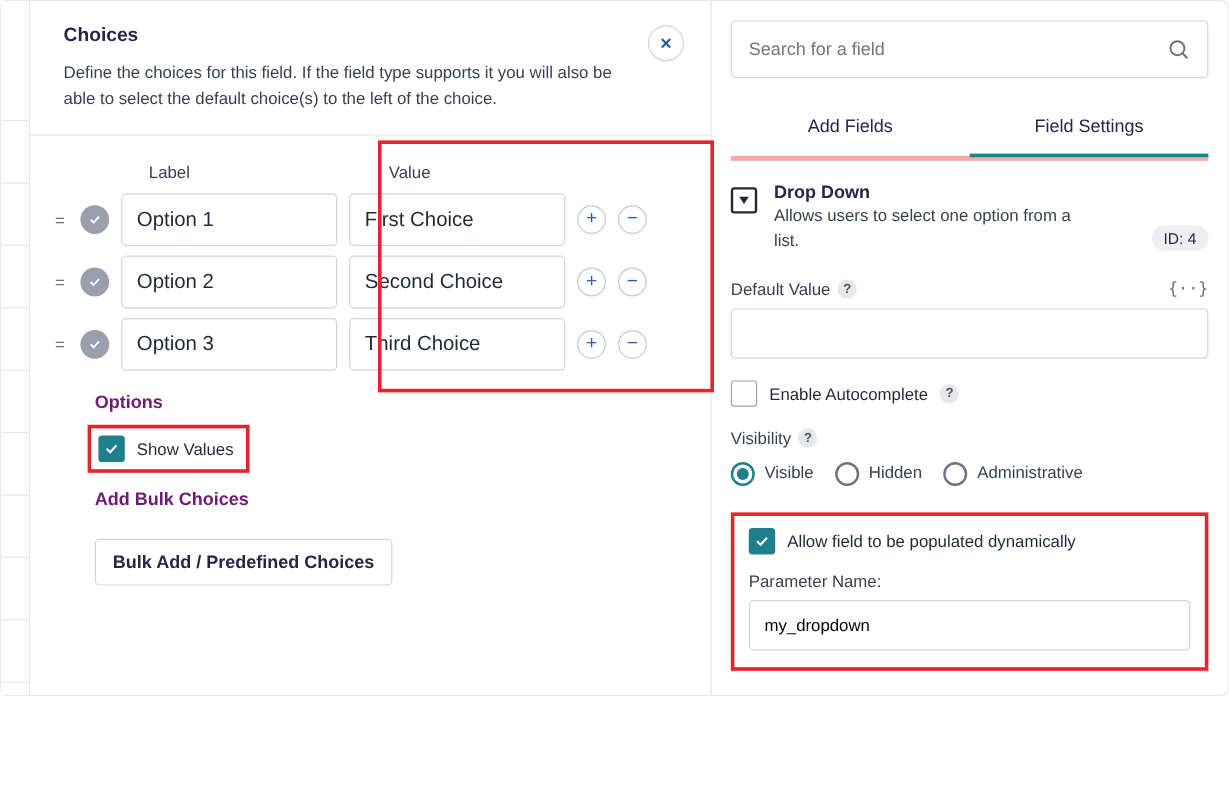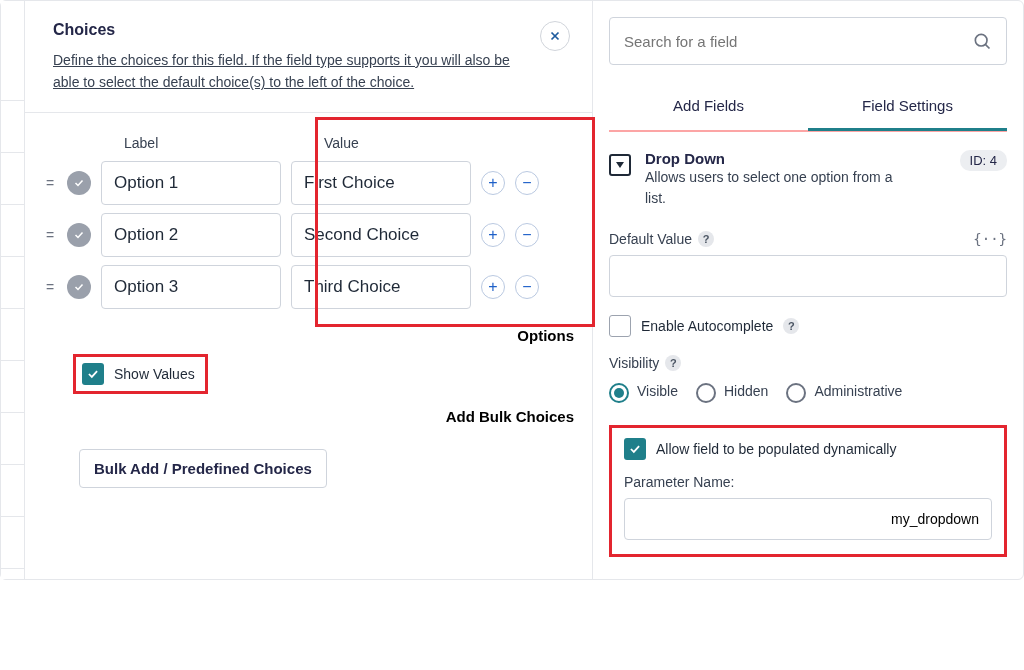--- a/index.html
+++ b/index.html
@@ -39,21 +39,21 @@
     flex-direction: column;
     min-width: 0;
   }
 
   .left-header {
     padding: 20px 28px 18px 28px;
     border-bottom: 1px solid #e5e7eb;
     position: relative;
   }
   .left-header h2 { font-size: 16px; font-weight: 600; color: #242748; margin-bottom: 10px; }
-  .left-header p  { font-size: 14px; color: #374151; line-height: 1.6; max-width: 460px; text-decoration: underline; }
+  .left-header p  { font-size: 14px; color: #374151; line-height: 1.6; max-width: 460px; }
   .close-x {
     position: absolute;
     right: 22px; top: 20px;
     width: 30px; height: 30px;
     border: 1px solid #d1d5db;
     border-radius: 50%;
     display: flex; align-items: center; justify-content: center;
     cursor: pointer;
     background: #fff;
   }
@@ -111,23 +111,22 @@
   }
 
   
   .value-box {
     position: absolute;
     border: 3px solid #e3252f;
     pointer-events: none;
   }
 
   .section-label {
-    font-size: 15px; font-weight: 600; color: #000000;
+    font-size: 15px; font-weight: 600; color: #701a75;
     margin: 14px 0 10px 36px;
-    text-align: right;
   }
 
   .checkbox {
     width: 22px; height: 22px;
     border-radius: 3px;
     display: inline-flex; align-items:center; justify-content:center;
     cursor: pointer;
   }
   .checkbox.checked { background: #1f7f8a; }
   .checkbox.unchecked { background: #fff; border: 1px solid #9ca3af; }
@@ -169,21 +168,21 @@
     display: flex; align-items: center;
     padding: 0 14px;
   }
   .search input {
     flex:1; border:none; outline:none; font-size:15px; color:#374151;
   }
   .search svg { stroke:#6b7280; }
 
   .tabs {
     display: flex;
-    border-bottom: 2px solid #fca5a5;
+    border-bottom: 4px solid #fca5a5;
     margin-top: 18px;
   }
   .tab {
     flex:1; text-align:center;
     padding: 14px 0 16px 0;
     font-size: 15px;
     color: #242748;
     cursor: pointer;
     position: relative;
   }
@@ -201,39 +200,40 @@
   }
   .field-icon .tri { width:0;height:0;border-left:4px solid transparent;border-right:4px solid transparent;border-top:6px solid #1f2937;}
   .field-title { font-size:15px; font-weight:600; color: #242748;}
   .field-desc { font-size:14px; color:#374151; line-height:1.5; max-width: 260px; }
   .id-badge {
     margin-left:auto;
     background:#eceef1; color:#242748;
     font-size:13px; font-weight:500;
     padding:3px 10px; border-radius:10px;
     white-space: nowrap;
+    margin-top: 36px;
   }
 
   .setting-row { margin-top: 14px; }
   .setting-label { font-size:14px; color:#374151; display:flex; align-items:flex-start; gap:6px; }
   .help-q {
     width:16px;height:16px;border-radius:50%;
     font-size:11px; text-align:center; line-height:16px;
     background:#e5e7eb; color:#4b5563; cursor:pointer; font-weight:600;
   }
   .braces {
     margin-left:auto;
     font-family: monospace;
     color:#6b7280;
     cursor:pointer;
   }
   .input-full {
     margin-top:8px; width:100%; height:42px;
     border:1px solid #cfd4dc; border-radius:4px;
-    padding: 0 12px; font-size:14px;text-align:right;
+    padding: 0 12px; font-size:14px;
   }
 
   .radio-row { display:flex; gap:18px; align-items:center; margin-top:12px; }
   .radio {
     width:20px;height:20px;border:2px solid #6b7280;border-radius:50%;
     display:inline-flex;align-items:center;justify-content:center;cursor:pointer;
   }
   .radio.selected { border-color:#1f7f8a; }
   .radio.selected .dot { width:10px;height:10px;background:#1f7f8a;border-radius:50%; }
   .radio-opt { display:flex; align-items:flex-start; gap:8px; font-size:14px; color:#374151; cursor:pointer;}

